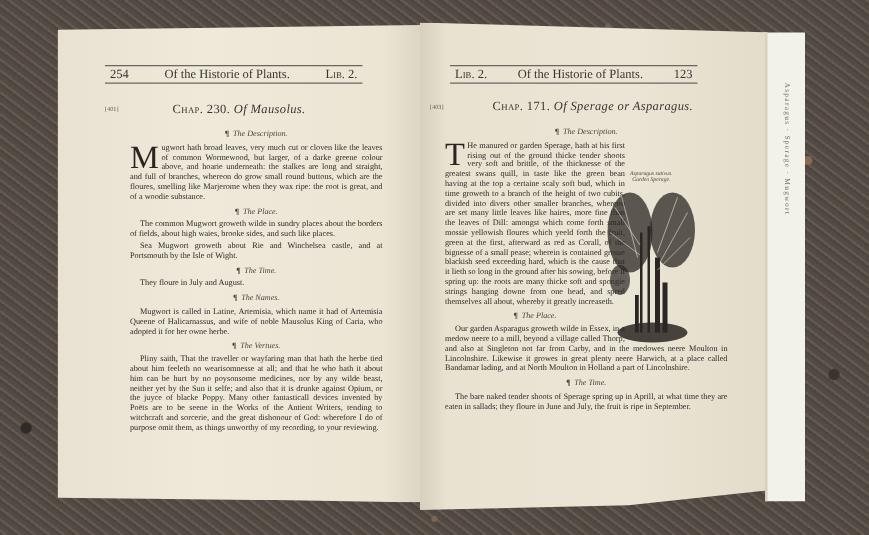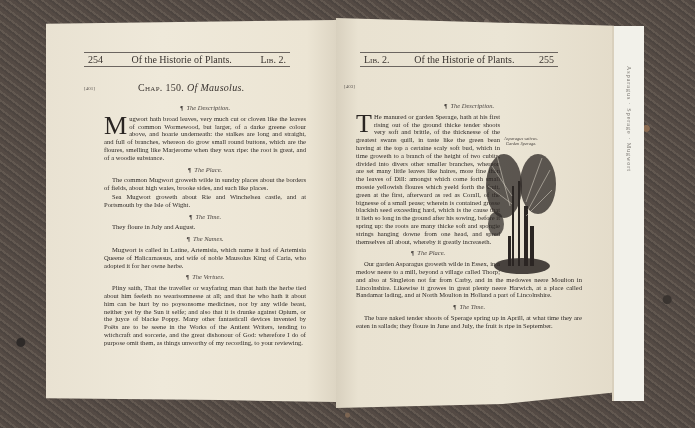--- a/index.html
+++ b/index.html
@@ -52,21 +52,21 @@
 <div class="book">
 
   <div class="page left">
     <div class="running-head">
       <span>254</span>
       <span>Of the Historie of Plants.</span>
       <span style="font-variant:small-caps">Lib. 2.</span>
     </div>
     <div class="sig" style="left:38px;top:66px">[401]</div>
     <div class="chap" style="left:92px;top:62px">
-      <span style="font-variant:small-caps">Chap. 150.</span>
+      <span style="font-variant:small-caps">Chap. 230.</span>
       <i>Of Mausolus.</i>
     </div>
     <div class="body" style="top:80px">
       <div class="rubric"><span class="pil">¶</span><span>The Description.</span></div>
       <p class="noind"><span class="dropcap">M</span><span>ugwort hath broad leaves, very much cut or cloven like the leaves of common Wormewood, but larger, of a darke greene colour above, and hoarie underneath: the stalkes are long and straight, and full of branches, whereon do grow small round buttons, which are the floures, smelling like Marjerome when they wax ripe: the root is great, and of a woodie substance.</span></p>
       <div class="rubric"><span class="pil">¶</span><span>The Place.</span></div>
       <p>The common Mugwort groweth wilde in sundry places about the borders of fields, about high waies, brooke sides, and such like places.</p>
       <p>Sea Mugwort groweth about Rie and Winchelsea castle, and at Portsmouth by the Isle of Wight.</p>
       <div class="rubric"><span class="pil">¶</span><span>The Time.</span></div>
       <p>They floure in July and August.</p>
@@ -74,23 +74,27 @@
       <p>Mugwort is called in Latine, Artemisia, which name it had of Artemisia Queene of Halicarnassus, and wife of noble Mausolus King of Caria, who adopted it for her owne herbe.</p>
       <div class="rubric"><span class="pil">¶</span><span>The Vertues.</span></div>
       <p>Pliny saith, That the traveller or wayfaring man that hath the herbe tied about him feeleth no wearisomnesse at all; and that he who hath it about him can be hurt by no poysonsome medicines, nor by any wilde beast, neither yet by the Sun it selfe; and also that it is drunke against Opium, or the juyce of blacke Poppy. Many other fantasticall devices invented by Poëts are to be seene in the Works of the Antient Writers, tending to witchcraft and sorcerie, and the great dishonour of God: wherefore I do of purpose omit them, as things unworthy of my recording, to your reviewing.</p>
     </div>
   </div>
 
   <div class="page right">
     <div class="running-head">
       <span style="font-variant:small-caps">Lib. 2.</span>
       <span>Of the Historie of Plants.</span>
-      <span>255</span>
+      <span>123</span>
     </div>
     <div class="sig" style="left:8px;top:66px">[403]</div>
+    <div class="chap" style="left:58px;top:62px">
+      <span style="font-variant:small-caps">Chap. 171.</span>
+      <i>Of Sperage or Asparagus.</i>
+    </div>
     <div class="body" style="top:80px;left:20px;width:226px">
       <div class="rubric"><span class="pil">¶</span><span>The Description.</span></div>
       <p class="noind"><span class="dropcap">T</span><span class="wrap-box"></span><span>He manured or garden Sperage, hath at his first rising out of the ground thicke tender shoots very soft and brittle, of the thicknesse of the greatest swans quill, in taste like the green bean having at the top a certaine scaly soft bud, which in time groweth to a branch of the height of two cubits, divided into divers other smaller branches, whereon are set many little leaves like haires, more fine than the leaves of Dill: amongst which come forth small mossie yellowish floures which yeeld forth the fruit, green at the first, afterward as red as Corall, of the bignesse of a small pease; wherein is contained grosse blackish seed exceeding hard, which is the cause that it lieth so long in the ground after his sowing, before it spring up: the roots are many thicke soft and spongie strings hanging downe from one head, and spred themselves all about, whereby it greatly increaseth.</span></p>
       <div class="rubric"><span class="pil">¶</span><span>The Place.</span></div>
       <p>Our garden Asparagus groweth wilde in Essex, in a medow neere to a mill, beyond a village called Thorp; and also at Singleton not far from Carby, and in the medowes neere Moulton in Lincolnshire. Likewise it growes in great plenty neere Harwich, at a place called Bandamar lading, and at North Moulton in Holland a part of Lincolnshire.</p>
       <div class="rubric"><span class="pil">¶</span><span>The Time.</span></div>
       <p>The bare naked tender shoots of Sperage spring up in Aprill, at what time they are eaten in sallads; they floure in June and July, the fruit is ripe in September.</p>
     </div>
     <div class="illus">
       <div class="cap">

